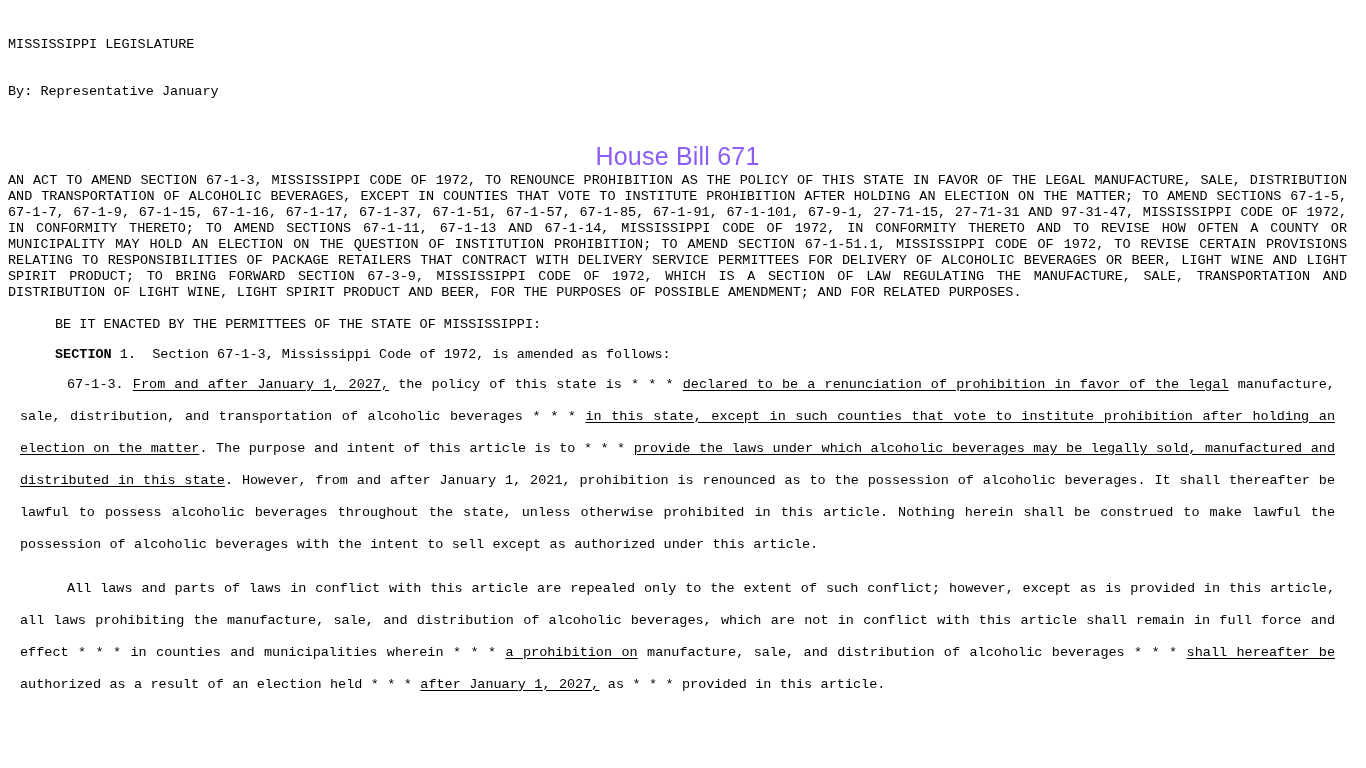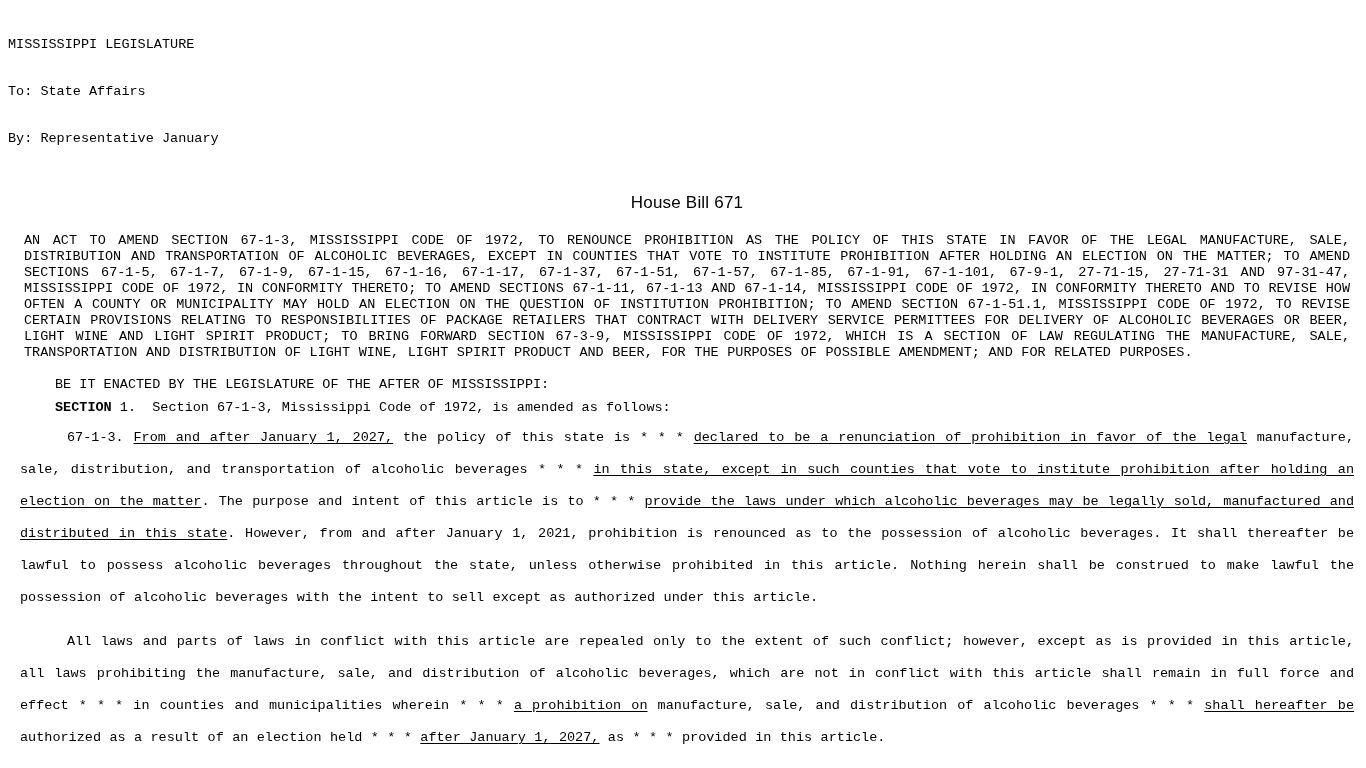--- a/index.html
+++ b/index.html
@@ -15,68 +15,68 @@
     font-family: "Liberation Mono", "DejaVu Sans Mono", monospace;
     color: #000000;
     -webkit-font-smoothing: none;
   }
 
   .page {
     position: relative;
     width: 1366px;
     height: 768px;
     box-sizing: border-box;
-    padding: 6px 0 0 8px;
+    padding: 6px 19px 0 8px;
   }
 
   
   .header {
     font-size: 13.5px;
     line-height: 15.6px;
     letter-spacing: 0px;
     white-space: pre;
   }
   .header div { white-space: pre; }
 
   
   .bill-title {
     text-align: center;
     font-family: "Liberation Sans", sans-serif;
-    font-size: 17px;
+    font-size: 25px;
     font-weight: 400;
-    color: #000000;
+    color: #8b5cf6;
     margin: 11px 0 3px 0;
     line-height: 28px;
     letter-spacing: 0.2px;
   }
 
   
   .act-summary {
     font-size: 13.5px;
     line-height: 16.1px;
     text-align: justify;
     text-align-last: left;
     word-spacing: 0.5px;
-    margin: 16px;
+    margin: 0;
     padding: 0;
   }
 
   
   .enacting {
     font-size: 13.5px;
     line-height: 16px;
     margin-top: 15px;
     text-indent: 47px;
     white-space: pre-wrap;
   }
 
   .section-head {
     font-size: 13.5px;
     line-height: 16px;
-    margin-top: 7px;
+    margin-top: 14px;
     text-indent: 47px;
     white-space: pre-wrap;
   }
   .section-head .sec-word {
     font-weight: bold;
   }
 
   
   .body-para {
     font-size: 13.5px;
@@ -111,29 +111,28 @@
     height: 16px;
   }
 </style>
 </head>
 <body>
 
 <div class="page">
 
   <div class="header">
     <div>MISSISSIPPI LEGISLATURE</div>
-    <div>To: State Affairs</div>
     <div>By: Representative January</div>
   </div>
 
   <h1 class="bill-title">House Bill 671</h1>
 
   <div class="act-summary">AN ACT TO AMEND SECTION 67-1-3, MISSISSIPPI CODE OF 1972, TO RENOUNCE PROHIBITION AS THE POLICY OF THIS STATE IN FAVOR OF THE LEGAL MANUFACTURE, SALE, DISTRIBUTION AND TRANSPORTATION OF ALCOHOLIC BEVERAGES, EXCEPT IN COUNTIES THAT VOTE TO INSTITUTE PROHIBITION AFTER HOLDING AN ELECTION ON THE MATTER; TO AMEND SECTIONS 67-1-5, 67-1-7, 67-1-9, 67-1-15, 67-1-16, 67-1-17, 67-1-37, 67-1-51, 67-1-57, 67-1-85, 67-1-91, 67-1-101, 67-9-1, 27-71-15, 27-71-31 AND 97-31-47, MISSISSIPPI CODE OF 1972, IN CONFORMITY THERETO; TO AMEND SECTIONS 67-1-11, 67-1-13 AND 67-1-14, MISSISSIPPI CODE OF 1972, IN CONFORMITY THERETO AND TO REVISE HOW OFTEN A COUNTY OR MUNICIPALITY MAY HOLD AN ELECTION ON THE QUESTION OF INSTITUTION PROHIBITION; TO AMEND SECTION 67-1-51.1, MISSISSIPPI CODE OF 1972, TO REVISE CERTAIN PROVISIONS RELATING TO RESPONSIBILITIES OF PACKAGE RETAILERS THAT CONTRACT WITH DELIVERY SERVICE PERMITTEES FOR DELIVERY OF ALCOHOLIC BEVERAGES OR BEER, LIGHT WINE AND LIGHT SPIRIT PRODUCT; TO BRING FORWARD SECTION 67-3-9, MISSISSIPPI CODE OF 1972, WHICH IS A SECTION OF LAW REGULATING THE MANUFACTURE, SALE, TRANSPORTATION AND DISTRIBUTION OF LIGHT WINE, LIGHT SPIRIT PRODUCT AND BEER, FOR THE PURPOSES OF POSSIBLE AMENDMENT; AND FOR RELATED PURPOSES.</div>
 
-  <div class="enacting">BE IT ENACTED BY THE LEGISLATURE OF THE AFTER OF MISSISSIPPI:</div>
+  <div class="enacting">BE IT ENACTED BY THE PERMITTEES OF THE STATE OF MISSISSIPPI:</div>
 
   <div class="section-head"><span class="sec-word">SECTION</span> <span>1.</span><span>  Section 67-1-3, Mississippi Code of 1972, is amended as follows:</span></div>
 
   <p class="body-para tight-top"><span>67-1-3.  </span><u class="ins">From and after January 1, 2027,</u><span> the policy of this state is </span><span class="del">* * * </span><u class="ins">declared to be a renunciation of prohibition in favor of the legal</u><span> manufacture, sale, distribution, and transportation of alcoholic beverages </span><span class="del">* * * </span><u class="ins">in this state, except in such counties that vote to institute prohibition after holding an election on the matter</u><span>.  The purpose and intent of this article is to </span><span class="del">* * * </span><u class="ins">provide the laws under which alcoholic beverages may be legally sold, manufactured and distributed in this state</u><span>.  However, from and after January 1, 2021, prohibition is renounced as to the possession of alcoholic beverages.  It shall thereafter be lawful to possess alcoholic beverages throughout the state, unless otherwise prohibited in this article.  Nothing herein shall be construed to make lawful the possession of alcoholic beverages with the intent to sell except as authorized under this article.</span></p>
 
   <p class="body-para"><span>All laws and parts of laws in conflict with this article are repealed only to the extent of such conflict; however, except as is provided in this article, all laws prohibiting the manufacture, sale, and distribution of alcoholic beverages, which are not in conflict with this article shall remain in full force and effect </span><span class="del">* * * </span><span>in counties and municipalities wherein </span><span class="del">* * * </span><u class="ins">a prohibition on</u><span> manufacture, sale, and distribution of alcoholic beverages </span><span class="del">* * * </span><u class="ins">shall hereafter be</u><span> authorized as a result of an election held </span><span class="del">* * * </span><u class="ins">after January 1, 2027,</u><span> as </span><span class="del">* * * </span><span>provided in this article.</span></p>
 
   <div class="clipped-row">67-1-5.  For the purposes of this article, the following words and</div>
 
 </div>

